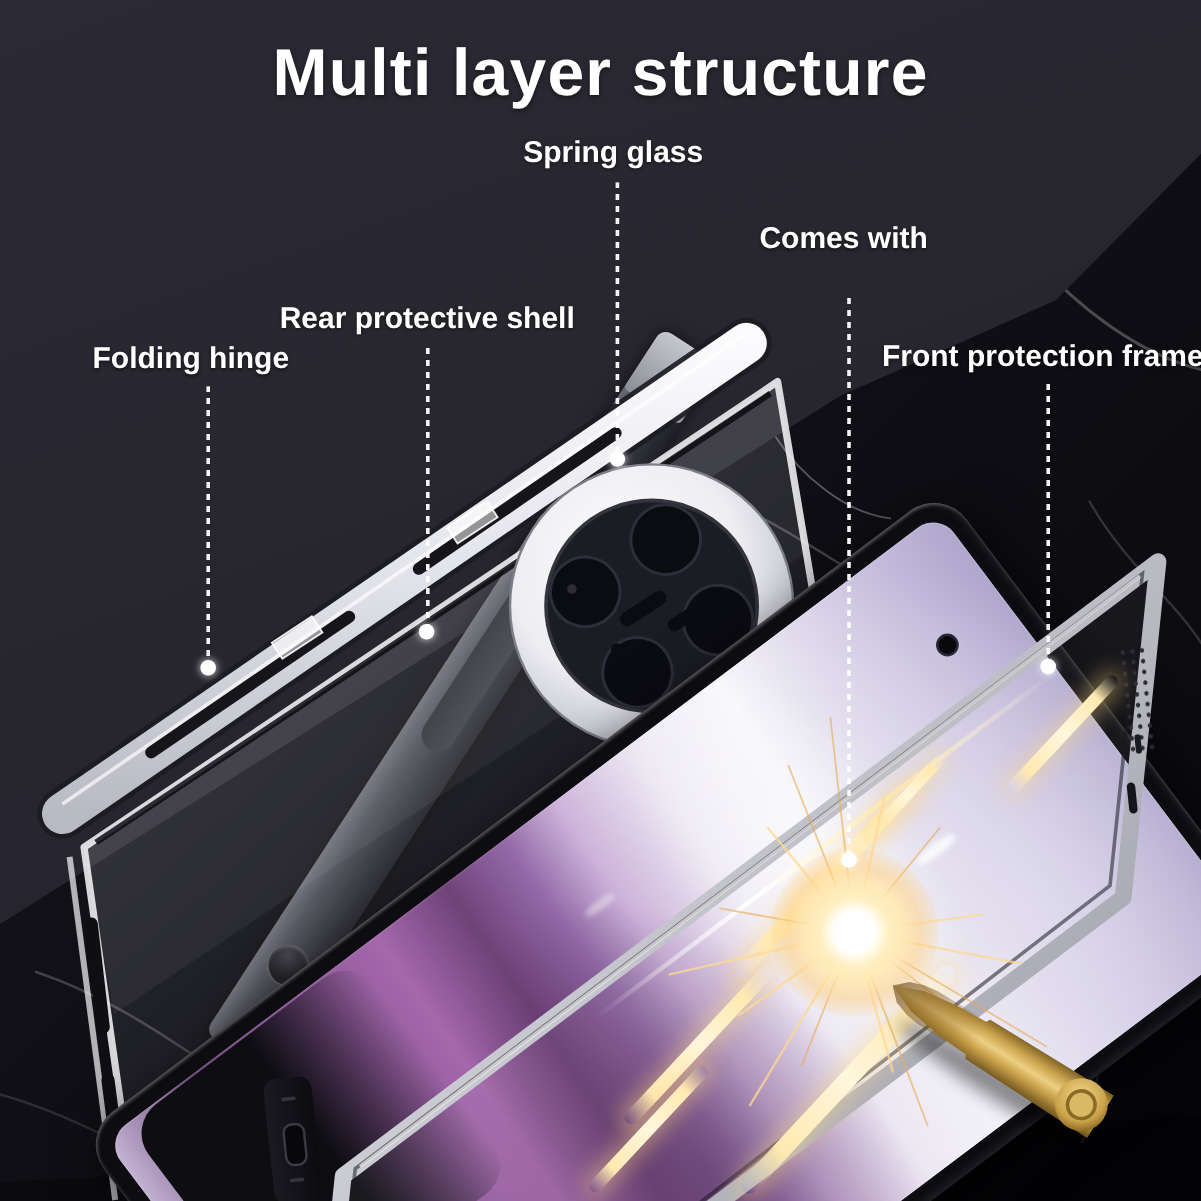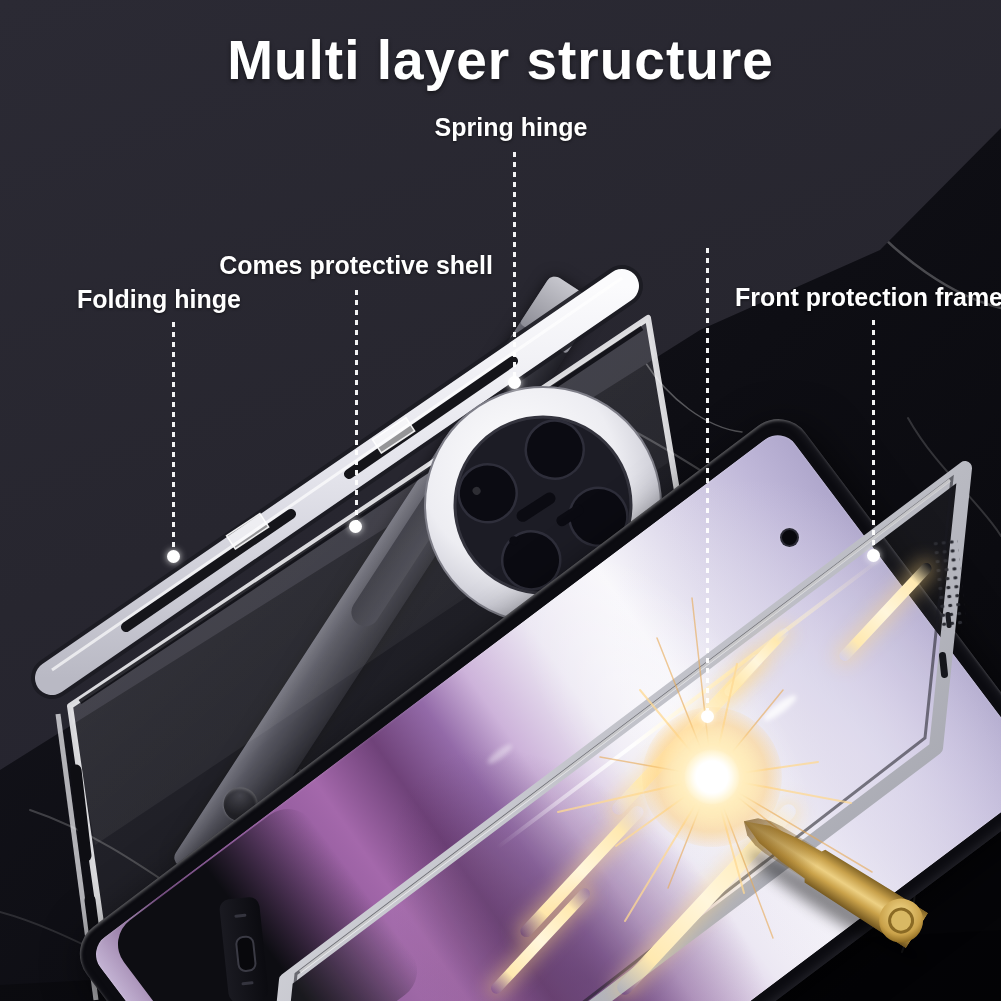--- a/index.html
+++ b/index.html
@@ -260,33 +260,34 @@
   <div class="abs bullet">
     <div class="bullet-body"></div>
     <div class="bullet-tip"></div>
     <div class="bullet-base">
       <div class="bullet-ring"></div>
     </div>
   </div>
 
   <div class="abs page-title">Multi layer structure</div>
 
-  <div class="abs callout-label" style="left:511px;top:112px">Spring hinge</div>
+  <div class="abs callout-label" style="left:511px;top:112px">Spring glass</div>
   <div class="abs leader" style="left:513px;top:152px;height:226px"></div>
   <div class="abs leader-dot" style="left:508px;top:376px"></div>
 
-  <div class="abs callout-label" style="left:356px;top:250px">Comes protective shell</div>
+  <div class="abs callout-label" style="left:356px;top:250px">Rear protective shell</div>
   <div class="abs leader" style="left:355px;top:290px;height:232px"></div>
   <div class="abs leader-dot" style="left:349px;top:520px"></div>
 
   <div class="abs callout-label" style="left:159px;top:284px">Folding hinge</div>
   <div class="abs leader" style="left:172px;top:322px;height:228px"></div>
   <div class="abs leader-dot" style="left:167px;top:550px"></div>
 
   <div class="abs callout-label" style="left:703px;top:184px">
+    <span style="display:block">Comes with</span>
   </div>
   <div class="abs leader" style="left:706px;top:248px;height:462px"></div>
   <div class="abs leader-dot" style="left:701px;top:710px"></div>
 
   <div class="abs callout-label" style="left:869px;top:282px">Front protection frame</div>
   <div class="abs leader" style="left:872px;top:320px;height:228px"></div>
   <div class="abs leader-dot" style="left:867px;top:549px"></div>
 
 </div>
 

